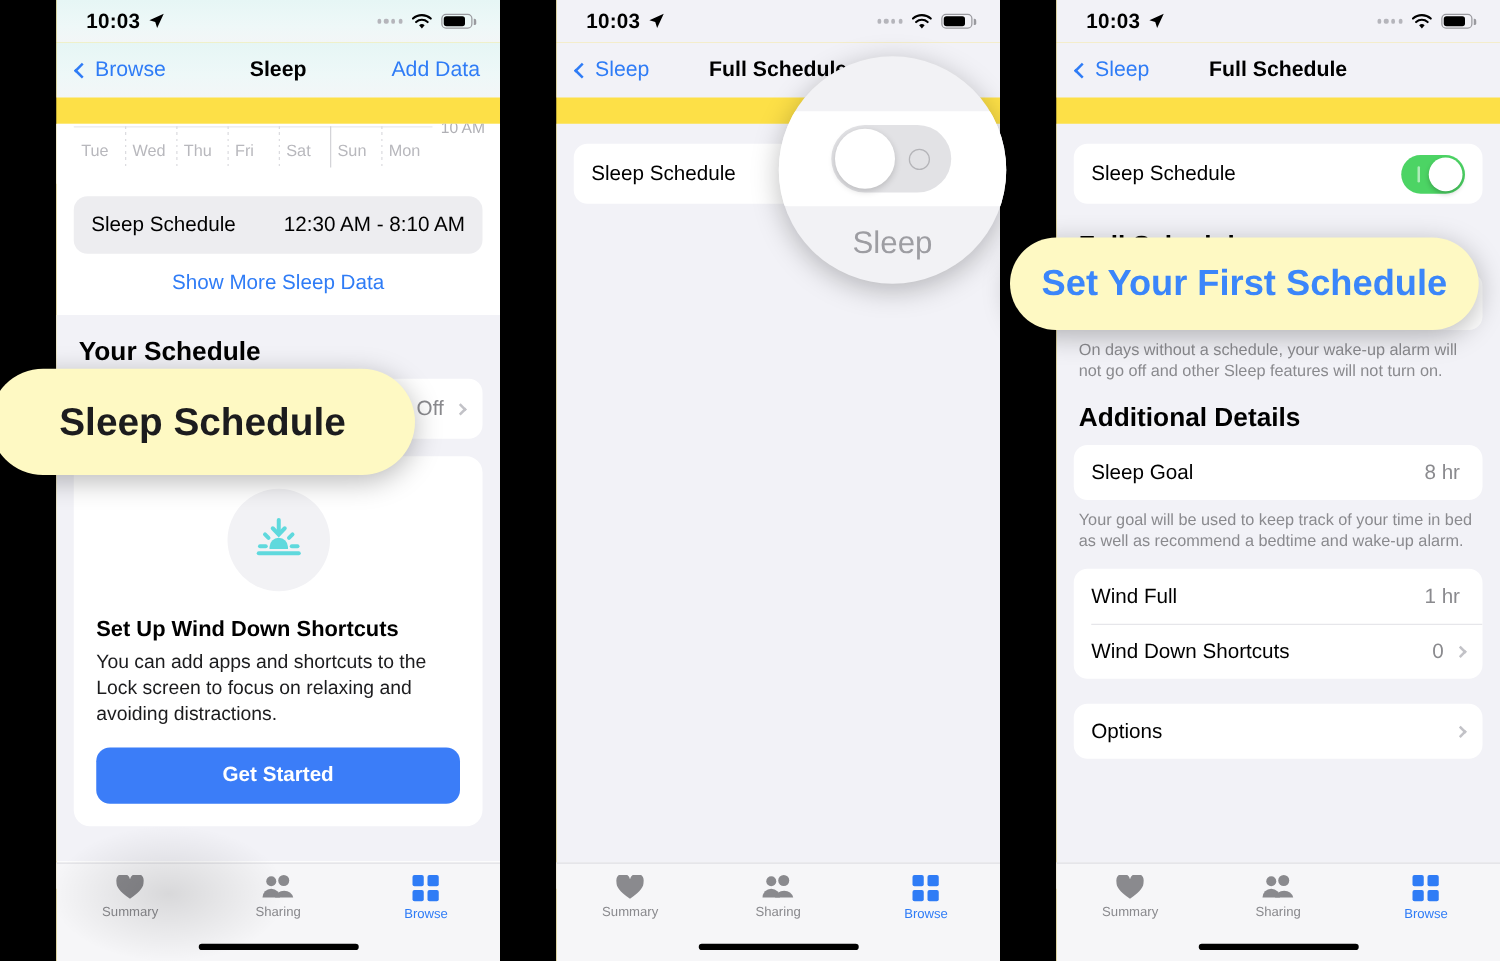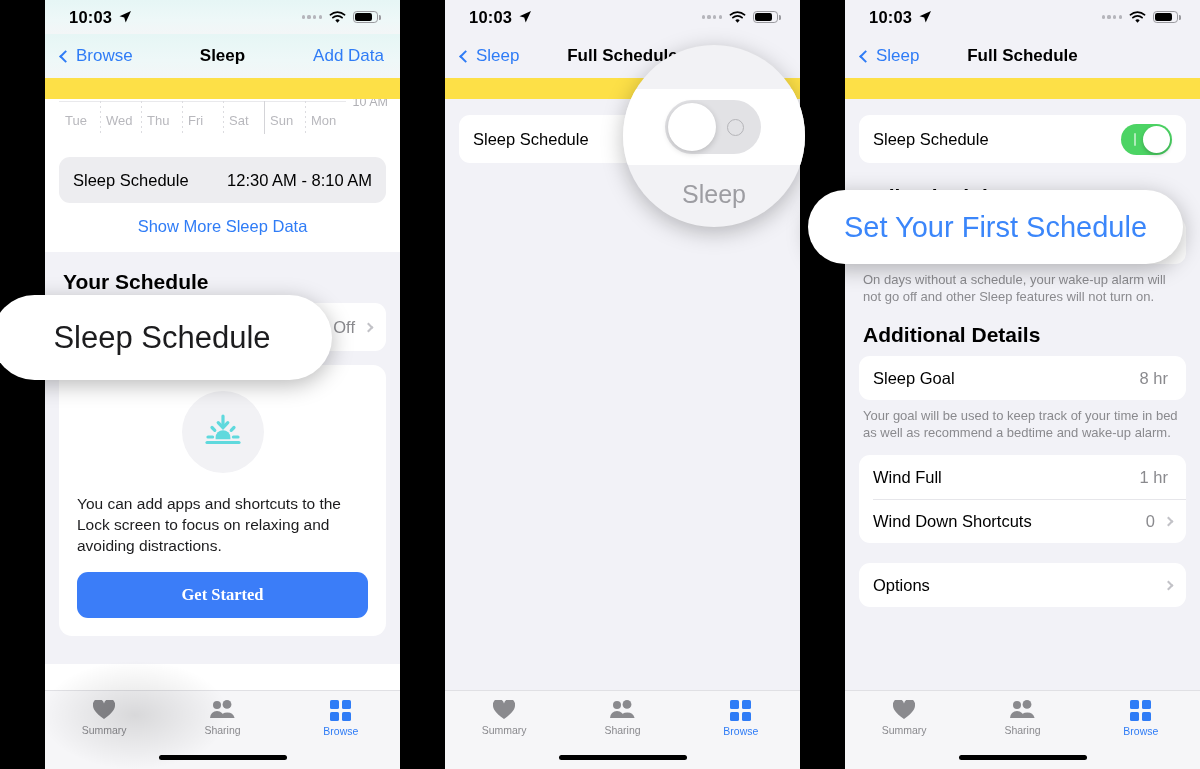--- a/index.html
+++ b/index.html
@@ -97,41 +97,41 @@
   .toggle.on::before { content:""; position:absolute; left:13px; top:9px; width:2px; height:13px;
                        background:rgba(255,255,255,.55); border-radius:1px; }
 
   
   .promo { background:#fff; border-radius:13px; margin:14px; padding:26px 18px 18px; }
   .promo-ico { width:82px; height:82px; border-radius:50%; background:#f2f2f5;
                margin:0 auto 20px; display:flex; align-items:center; justify-content:center; }
   .promo-t { font-size:17.5px; font-weight:bold; color:#000; margin-bottom:5px; }
   .promo-b { font-size:15.5px; line-height:21px; color:#1c1c1e; margin-bottom:16px; }
   .cta { display:block; width:100%; border:none; background:#3b7df8; color:#fff;
-         font-size:16.5px; font-weight:bold; font-family:Liberation Serif, serif;
+         font-size:16.5px; font-weight:bold; font-family:Liberation Sans, sans-serif;
          border-radius:11px; padding:13px 0; cursor:pointer; }
 
   
   .tabbar { position:absolute; left:0; right:0; bottom:0; height:79px;
             background:#f6f6f8; border-top:1px solid #e0e0e4; }
   .tabs { display:flex; height:54px; }
   .tab { flex:1; display:flex; flex-direction:column; align-items:center;
          justify-content:center; gap:4px; cursor:pointer; }
   .tab-lbl { font-size:10.5px; color:#8a8a8e; }
   .tab.active .tab-lbl { color:#2f7cf6; }
   .grid4 { display:grid; grid-template-columns:repeat(2,9px); grid-template-rows:repeat(2,9px); gap:3px; }
   .grid4 i { background:#2f7cf6; border-radius:1.6px; display:block; }
   .home-ind { position:absolute; left:50%; transform:translateX(-50%); bottom:9px;
               width:128px; height:5px; border-radius:3px; background:#000; }
 
   
   .callout-pill {
-    position:absolute; background:#ffffff; border-radius:999px;
+    position:absolute; background:#fef9c3; border-radius:999px;
     box-shadow:0 5px 22px rgba(0,0,0,.28); display:flex; align-items:center;
-    justify-content:center; z-index:40; overflow:hidden;
+    justify-content:center; z-index:40; overflow:hidden;font-weight:bold;
   }
   #callout1 { left:-8px; top:295px; width:340px; height:85px; }
   #callout1 .ct { font-size:31px; color:#1c1c1e; white-space:nowrap; }
   #callout3 { left:808px; top:190px; width:375px; height:74px; }
   #callout3 .ct { font-size:29px; color:#3b86fa; white-space:nowrap; }
 
   .callout-circle {
     position:absolute; border-radius:50%; background:#f2f2f5;
     box-shadow:0 5px 22px rgba(0,0,0,.26); z-index:40; overflow:hidden;
     display:flex; flex-direction:column; align-items:center; justify-content:center;
@@ -236,20 +236,21 @@
                 <path d="M18.2 13.6 L23 18.6 L27.8 13.6"></path>
                 <path d="M12 18.5 L14.8 21.3"></path>
                 <path d="M34 18.5 L31.2 21.3"></path>
                 <path d="M8 28 L12.6 28"></path>
                 <path d="M38 28 L33.4 28"></path>
                 <path d="M7 33.5 L39 33.5"></path>
               </g>
               <path d="M15.6 28.6 a7.4 7.4 0 0 1 14.8 0 v1.6 h-14.8 Z" fill="#5fd9dd"></path>
             </svg>
           </div>
+          <div class="promo-t">Set Up Wind Down Shortcuts</div>
           <div class="promo-b">You can add apps and shortcuts to the Lock screen to focus on relaxing and avoiding distractions.</div>
           <button class="cta">Get Started</button>
         </div>
       </div>
     </div>
 
     <div class="tabbar">
       <div class="tabs">
         <div class="tab">
           <svg width="22" height="20" viewBox="0 0 22 20">

